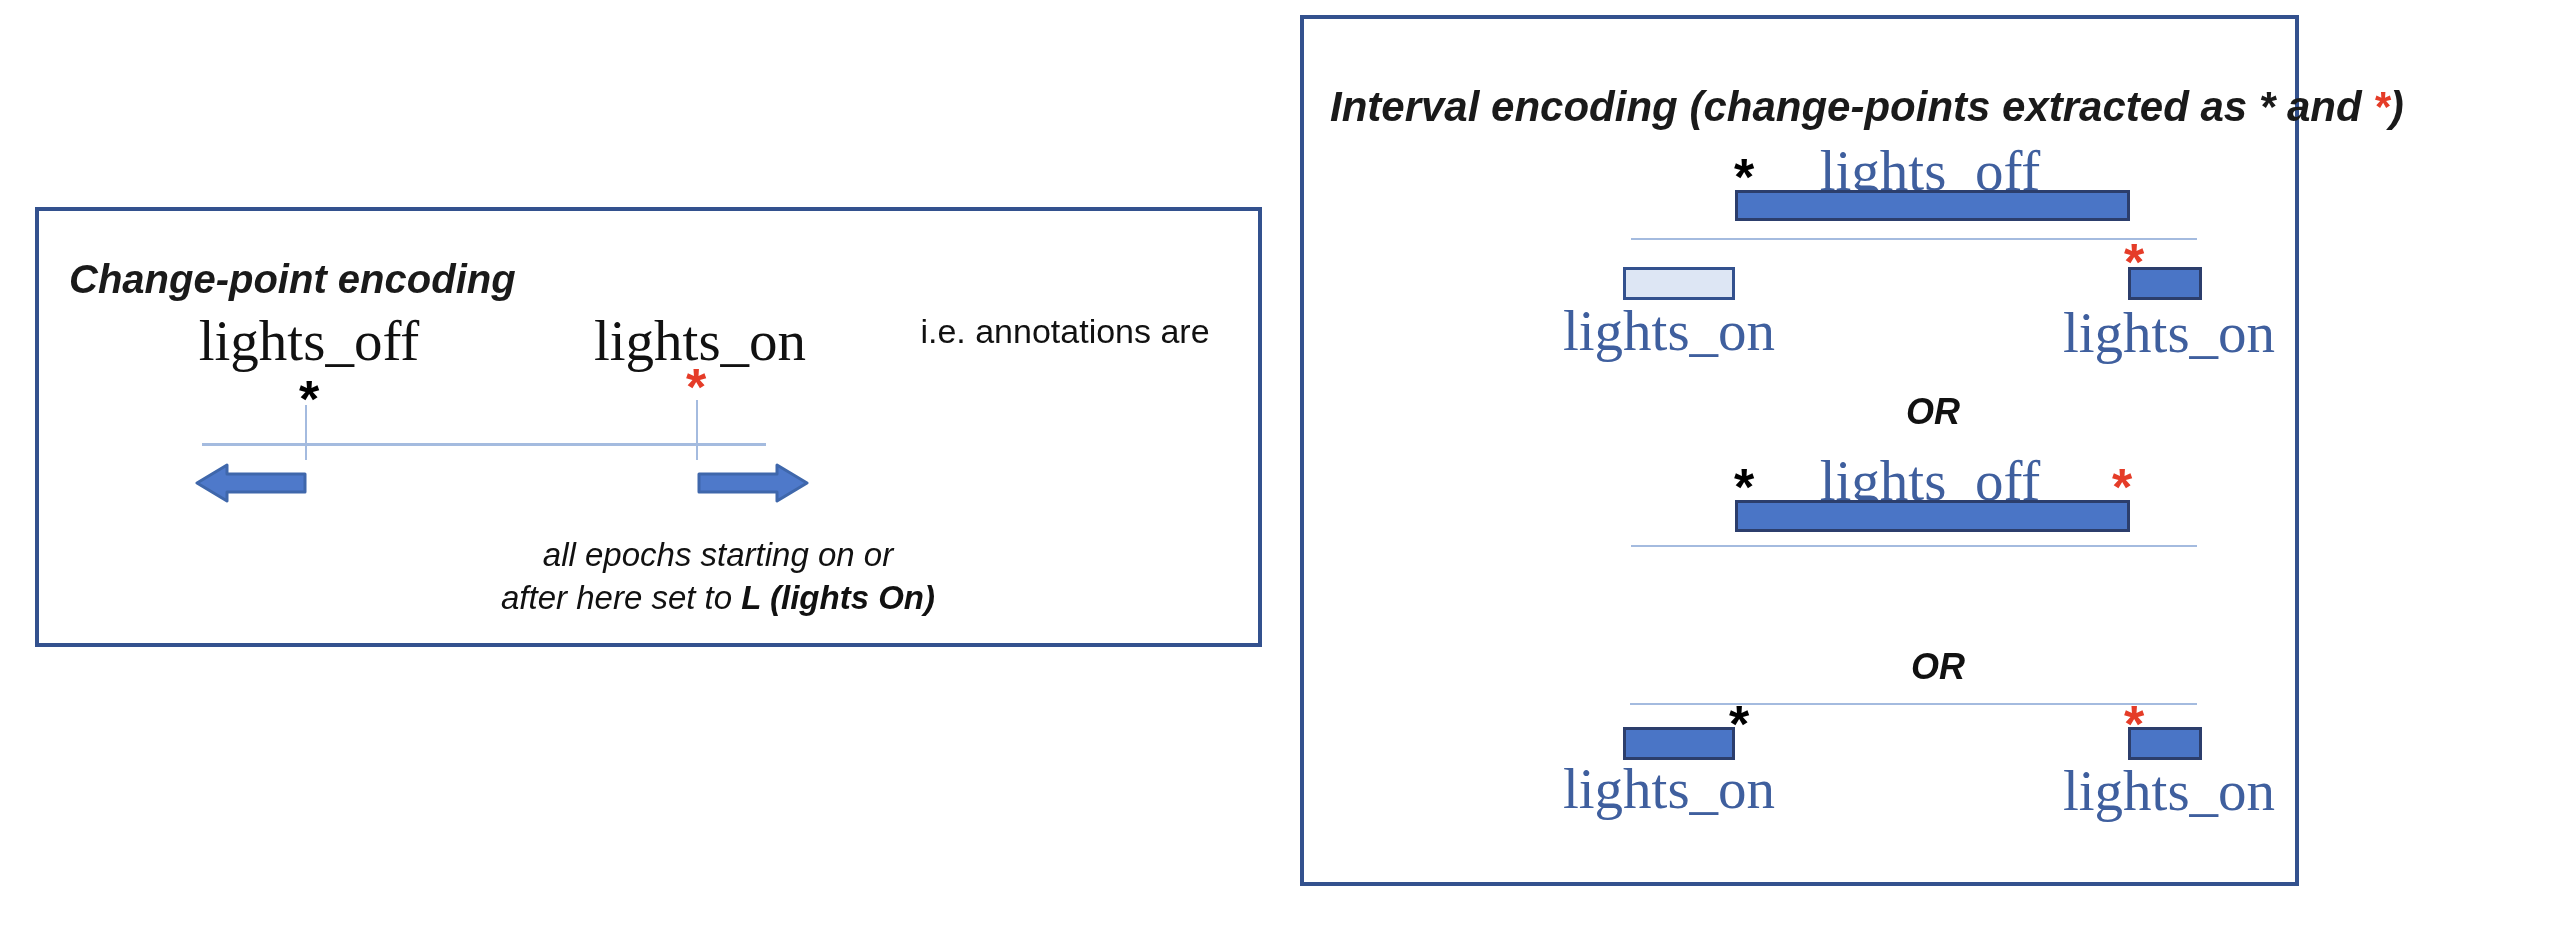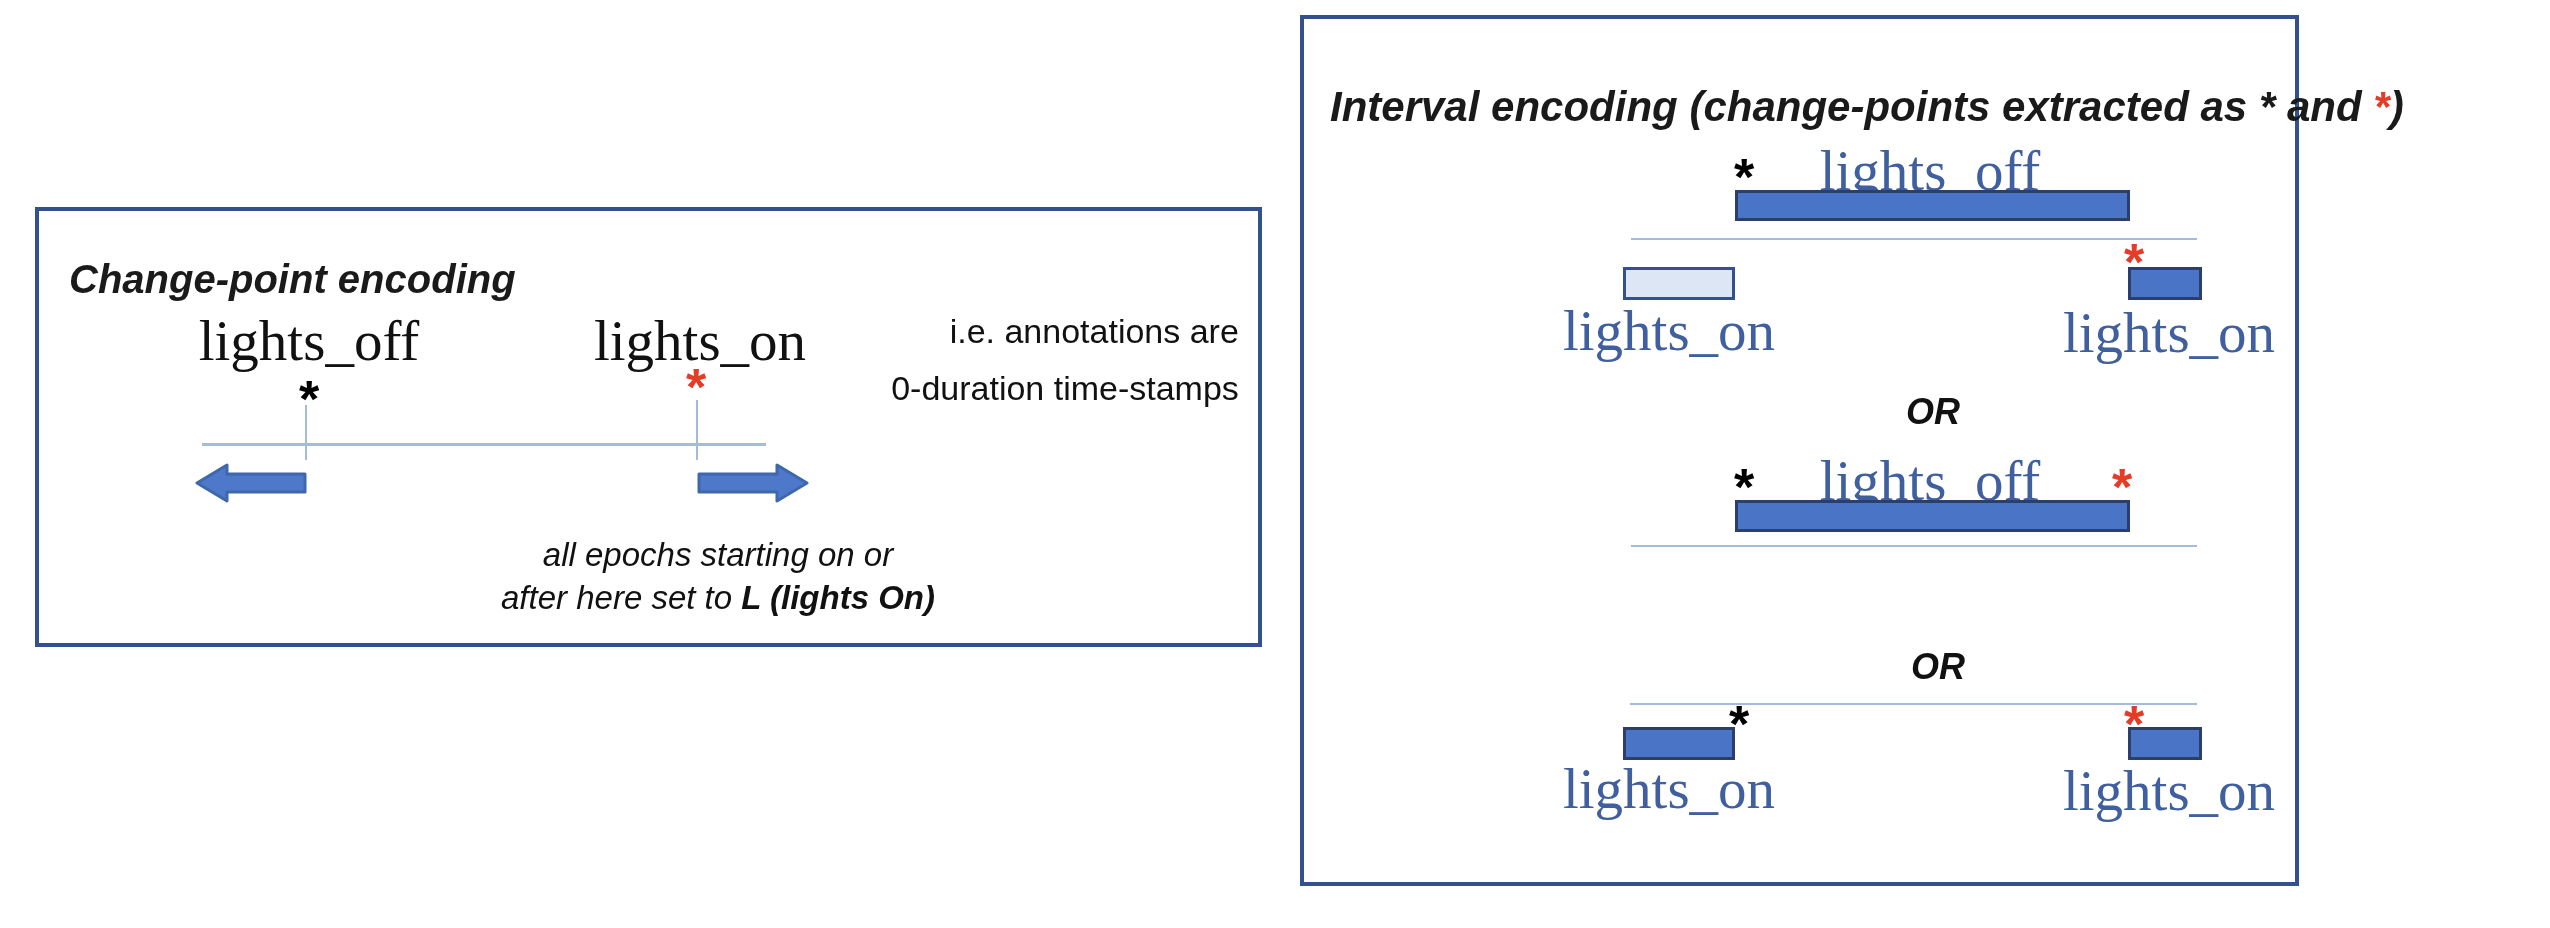--- a/index.html
+++ b/index.html
@@ -82,21 +82,20 @@
 
     <svg class="arrow" style="left:156px;top:252px;" viewBox="0 0 112 40">
       <polygon points="110,11 32,11 32,2 2,20 32,38 32,29 110,29" fill="var(--arrow_fill)" stroke="var(--arrow_border)" stroke-width="3" stroke-linejoin="round"></polygon>
     </svg>
     <svg class="arrow" style="left:658px;top:252px;" viewBox="0 0 112 40">
       <polygon points="2,11 80,11 80,2 110,20 80,38 80,29 2,29" fill="var(--arrow_fill)" stroke="var(--arrow_border)" stroke-width="3" stroke-linejoin="round"></polygon>
     </svg>
 
     <div class="note" style="left:1026px;top:92px;">
       <div>i.e. annotations are</div>
-      <div>0-duration time-stamps</div>
     </div>
 
 
     <div class="caption" style="left:679px;top:307px;margin-top:15px;">
       <div>all epochs starting on or</div>
       <div><span>after here set to </span><span class="b">L (lights On)</span></div>
     </div>
   </section>
 
   <section class="panel" id="right-panel">

